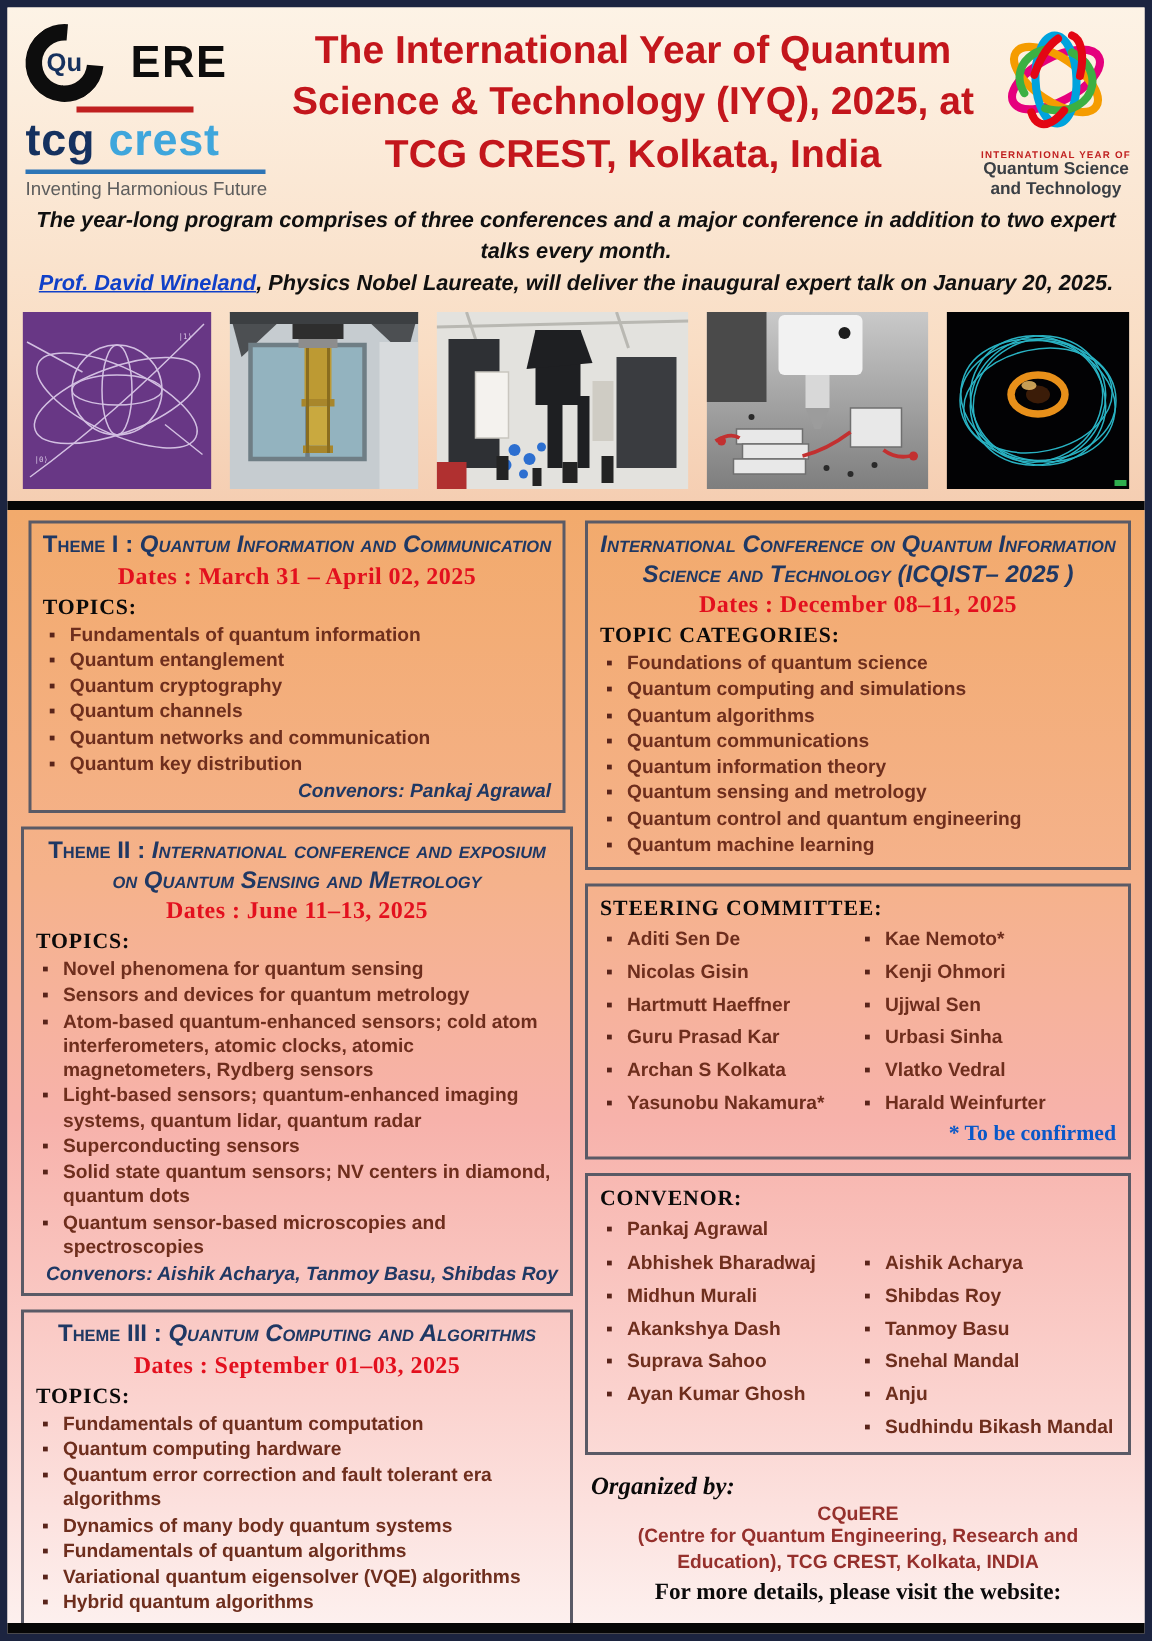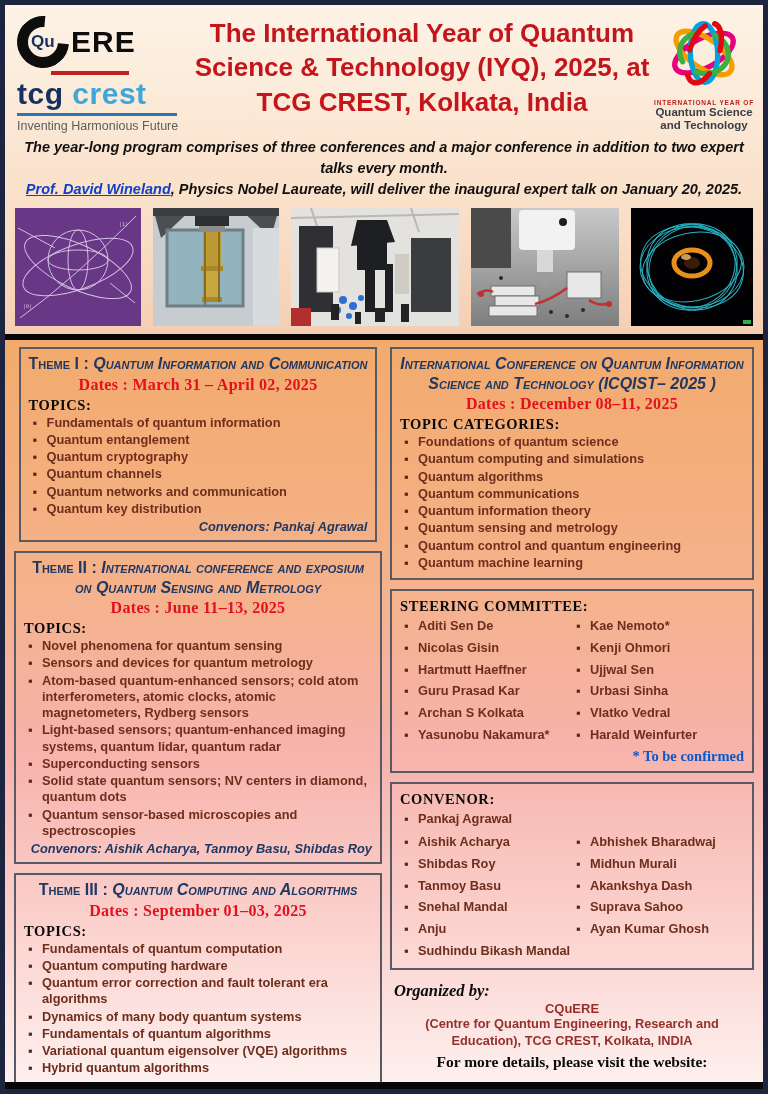--- a/index.html
+++ b/index.html
@@ -22,21 +22,21 @@
 
   
   .logo-left { padding:4px 0 0 4px; }
   .cq-row { display:flex; align-items:center; height:56px; }
   .cq-circle {
     width:52px; height:52px; border:11px solid #0d0d0d; border-radius:50%;
     border-right-color:transparent; transform:rotate(-40deg);
     display:flex; align-items:center; justify-content:center; flex:0 0 auto;
   }
   .cq-qu { transform:rotate(40deg); font-weight:bold; font-size:17px; color:#16315e; }
-  .cq-ere { font-weight:bold; font-size:30px; color:#0d0d0d; letter-spacing:1px; margin-left:2px; }
+  .cq-ere { font-weight:bold; font-size:30px; color:#0d0d0d; letter-spacing:1px; margin-left:18px; }
   .cq-tagline-bar { width:78px; height:4px; background:#c02020; margin:1px 0 4px 34px; }
   .tcg-row { font-weight:bold; font-size:30px; letter-spacing:0.5px; line-height:1; }
   .tcg-t { color:#15315f; } .tcg-c { color:#3fa6dc; }
   .tcg-line { width:160px; height:3px; background:#2e75b6; margin:4px 0 3px 0; }
   .tcg-slogan { font-size:12.5px; color:#5d5d5d; }
 
   
   .main-title {
     text-align:center; color:#c3161c; font-weight:bold;
     font-size:26px; line-height:1.32; padding-top:6px;
@@ -398,34 +398,34 @@
         <div class="note">* To be confirmed</div>
       </section>
 
       <section class="box">
         <div class="section-label">CONVENOR:</div>
         <ul class="topics roomy">
             <li>Pankaj Agrawal</li>
           </ul>
         <div class="two-cols">
           <ul class="topics roomy">
+              <li>Abhishek Bharadwaj</li>
+              <li>Midhun Murali</li>
+              <li>Akankshya Dash</li>
+              <li>Suprava Sahoo</li>
+              <li>Ayan Kumar Ghosh</li>
+            </ul>
+          <ul class="topics roomy">
               <li>Aishik Acharya</li>
               <li>Shibdas Roy</li>
               <li>Tanmoy Basu</li>
               <li>Snehal Mandal</li>
               <li>Anju</li>
               <li>Sudhindu Bikash Mandal</li>
             </ul>
-          <ul class="topics roomy">
-              <li>Abhishek Bharadwaj</li>
-              <li>Midhun Murali</li>
-              <li>Akankshya Dash</li>
-              <li>Suprava Sahoo</li>
-              <li>Ayan Kumar Ghosh</li>
-            </ul>
         </div>
       </section>
 
       <section class="organized">
         <div class="org-heading">Organized by:</div>
         <div class="org-center">
           <div class="org-name">CQuERE</div>
           <div class="org-desc">(Centre for Quantum Engineering, Research and Education), TCG CREST, Kolkata, INDIA</div>
           <div class="org-label">For more details, please visit  the website:</div>
 

